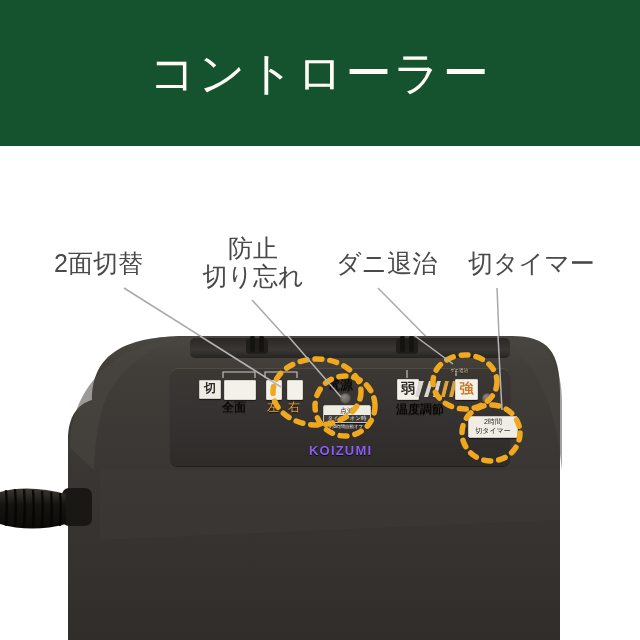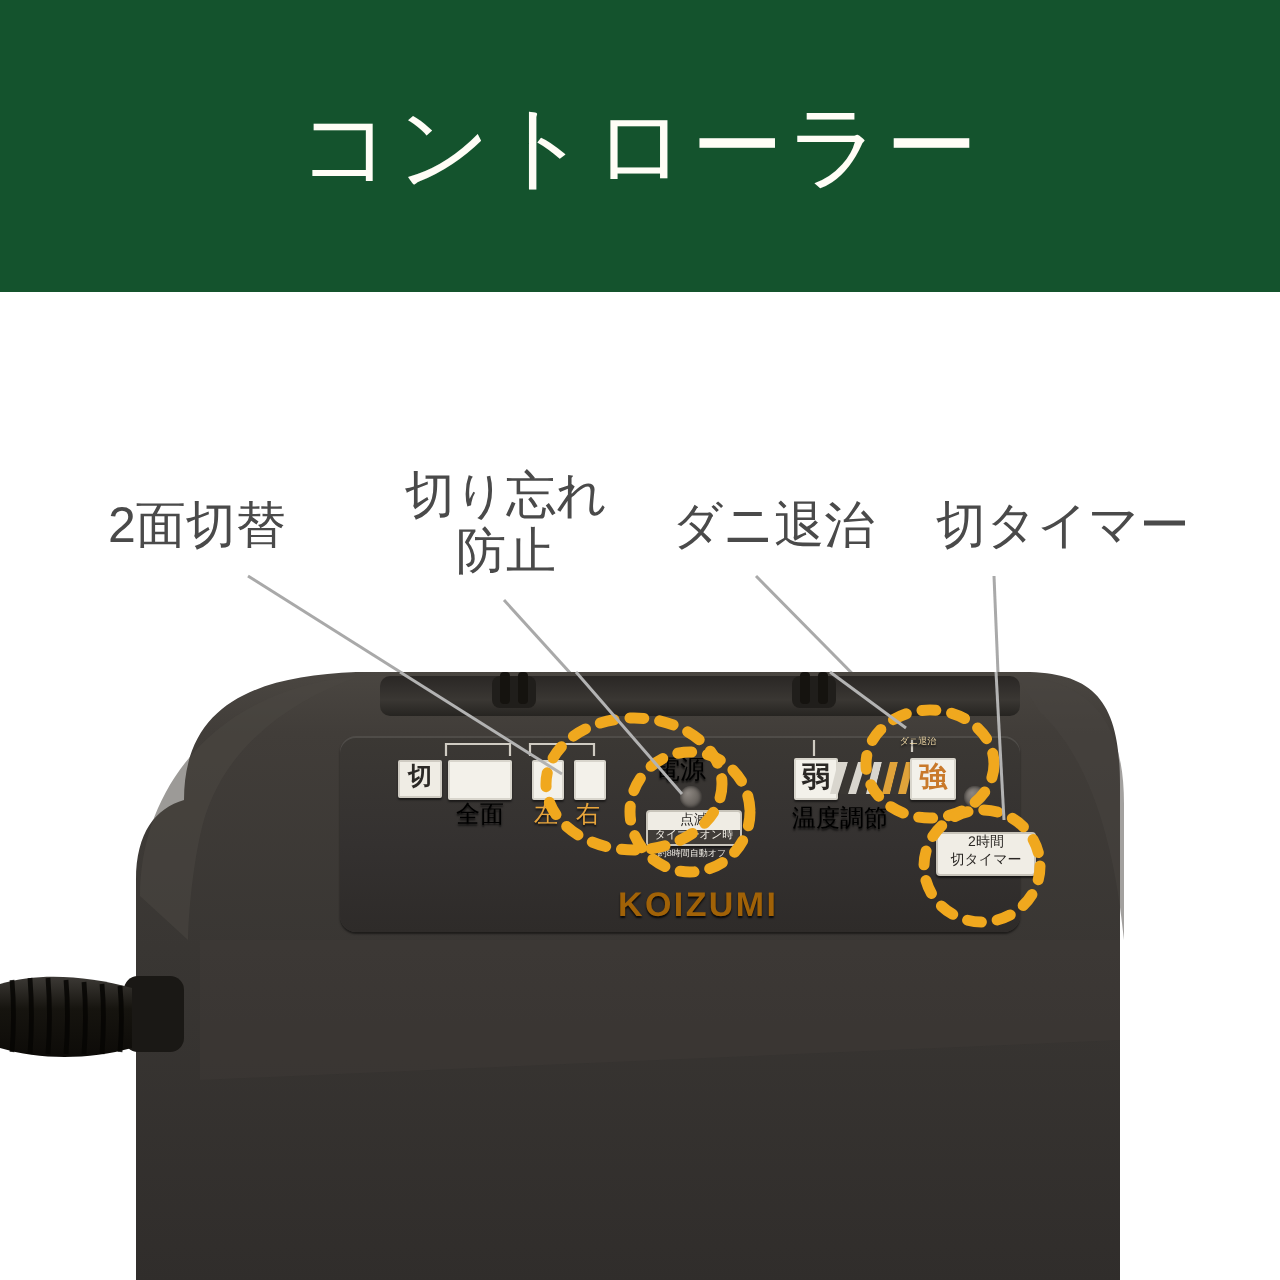--- a/index.html
+++ b/index.html
@@ -67,22 +67,22 @@
   }
   .jplab{
     color:#000000;
     font-size:12px;
     white-space:nowrap;
     text-shadow:0 1px 1px rgba(0,0,0,.7);
   }
   .jplab.micro{font-size:4.5px;}
 
   .koizumi{
-    color:#a16207;
-    font-size:17px;
+    color:#8b5cf6;
+    font-size:13px;
     font-weight:bold;
     letter-spacing:1.2px;
     text-shadow:0 1px 1px rgba(0,0,0,.8);
   }
 
   .led{
     width:11px;height:11px;border-radius:50%;
     background:radial-gradient(circle at 35% 32%, #8d8781 0%, #6a6560 55%, #4b4744 100%);
     box-shadow:inset 0 0 2px rgba(0,0,0,.7);
   }
@@ -136,22 +136,22 @@
 
   <div class="banner">
     <div class="banner-title">コントローラー</div>
   </div>
 
   <div class="callout" style="left:54px;top:249px;">
     <div>2面切替</div>
   </div>
 
   <div class="callout center" style="left:197px;top:234px;width:112px;">
+    <div>防止</div>
     <div>切り忘れ</div>
-    <div>防止</div>
   </div>
 
   <div class="callout" style="left:336px;top:249px;">
     <div>ダニ退治</div>
   </div>
 
   <div class="callout" style="left:468px;top:249px;">
     <div>切タイマー</div>
   </div>
 
@@ -251,21 +251,21 @@
       <path d="M 223 378 L 223 372 L 255 372 L 255 378"></path>
       <path d="M 265 378 L 265 372 L 297 372 L 297 378"></path>
       <line x1="407" y1="370" x2="407" y2="378"></line>
       <line x1="456" y1="370" x2="456" y2="376"></line>
     </g>
   </svg>
 
   <div class="pnl-el offbtn" style="left:199px;top:380px;width:20px;height:17px;">切</div>
 
   <div class="pnl-el wbtn" style="left:224px;top:380px;width:30px;height:18px;"></div>
-  <div class="pnl-el jplab" style="left:222px;top:399px;width:36px;text-align:center;">全面</div>
+  <div class="pnl-el jplab" style="left:222px;top:399px;width:36px;text-align:left;">全面</div>
 
   <div class="pnl-el wbtn" style="left:266px;top:380px;width:14px;height:18px;"></div>
   <div class="pnl-el jplab" style="left:263px;top:399px;width:20px;text-align:center;color:#e8a53c;">左</div>
 
   <div class="pnl-el wbtn" style="left:287px;top:380px;width:14px;height:18px;"></div>
   <div class="pnl-el jplab" style="left:284px;top:399px;width:20px;text-align:center;color:#e8a53c;">右</div>
 
   <div class="pnl-el jplab" style="left:327px;top:376px;font-size:13px;">電源</div>
   <div class="pnl-el led" style="left:340px;top:393px;"></div>
   <div class="pnl-el tagbox" style="left:323px;top:405px;width:46px;padding:1px 0 0 0;">

